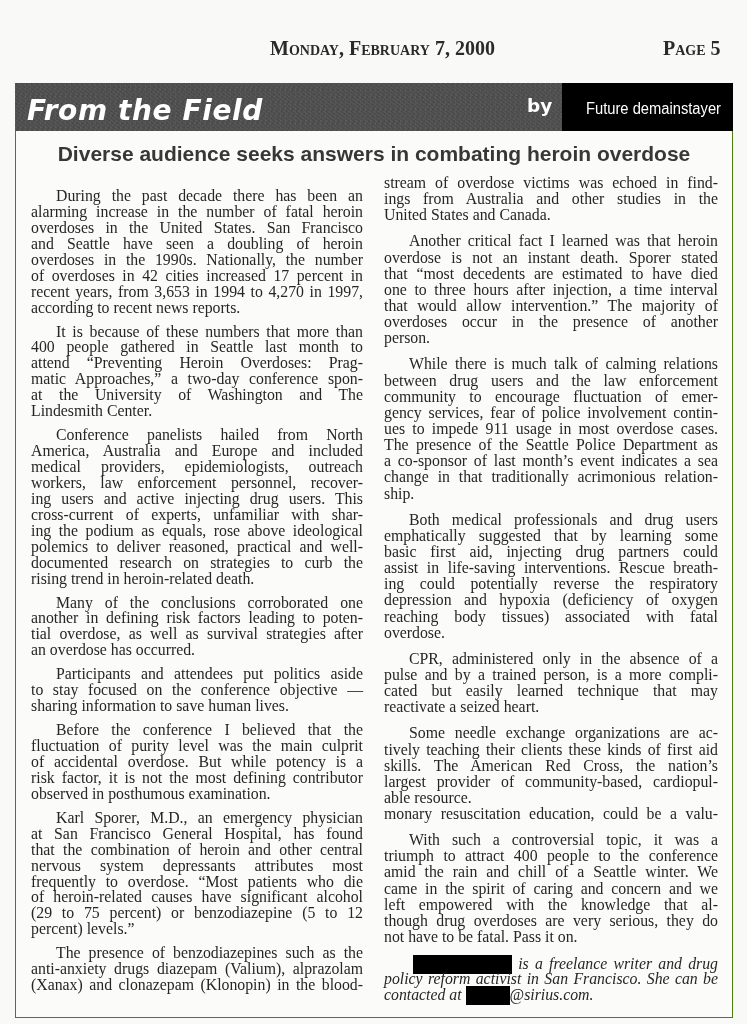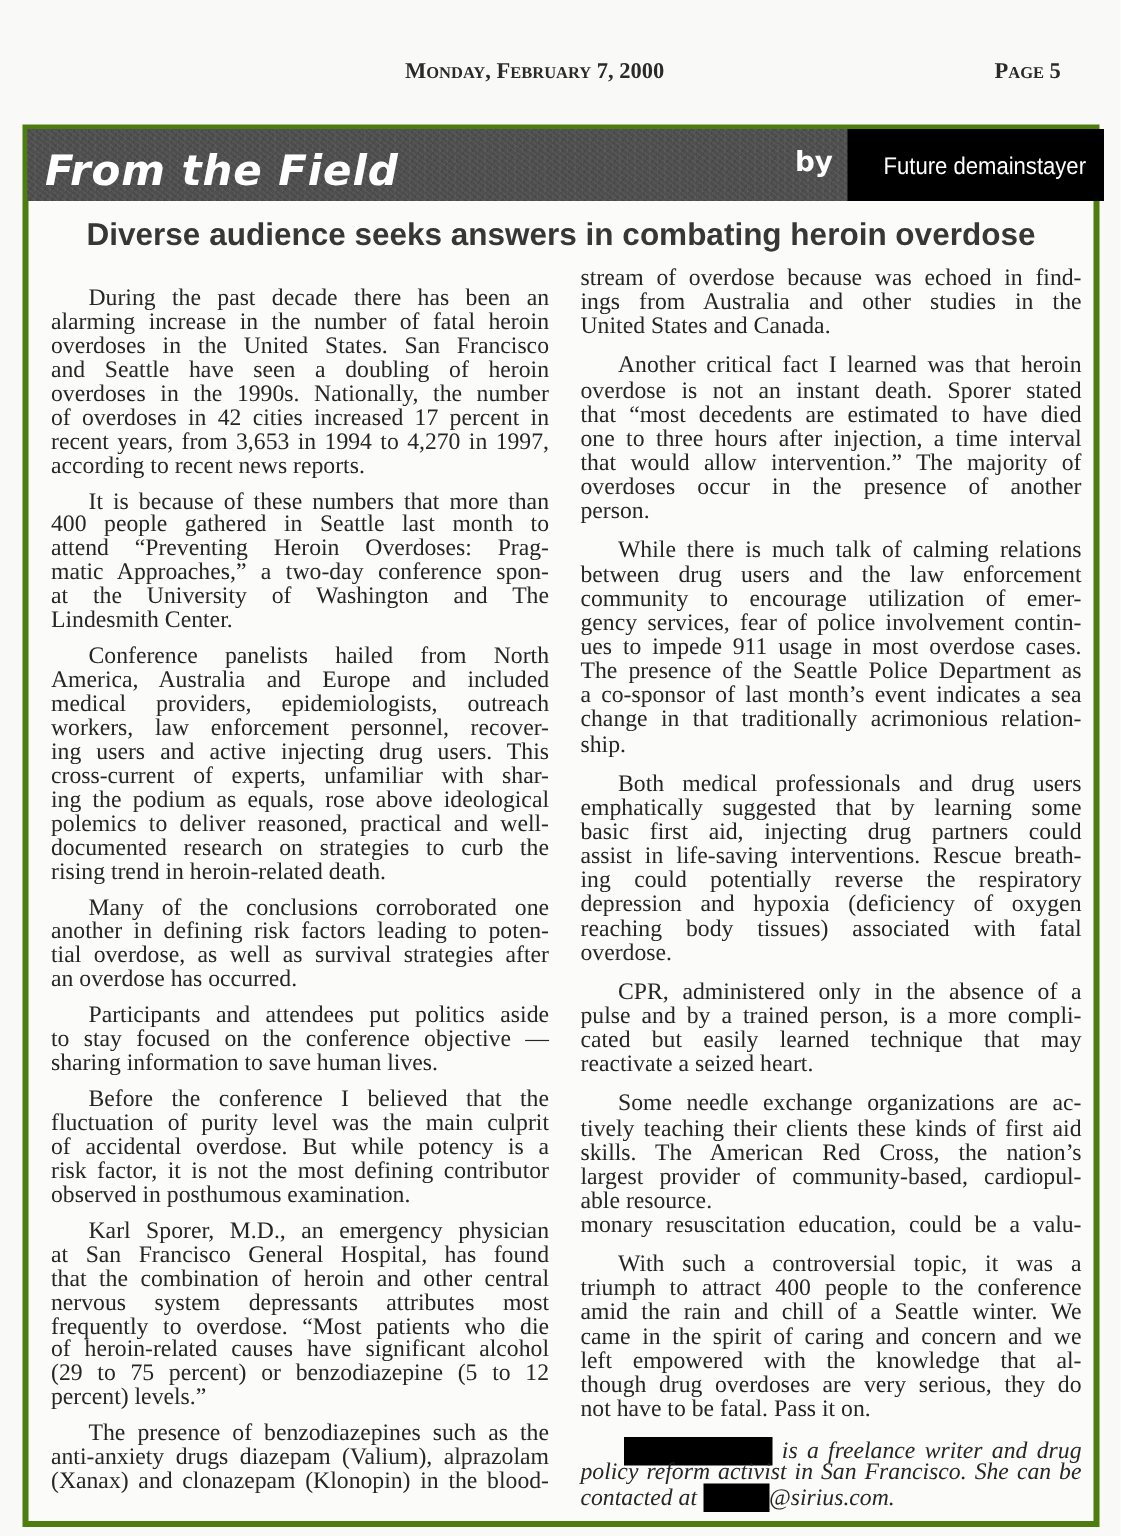--- a/index.html
+++ b/index.html
@@ -4,29 +4,29 @@
 <style>
   html, body { margin: 0; padding: 0; background: #ffffff; }
   .page {
     position: relative; width: 747px; height: 1024px; overflow: hidden;
     background: #f9f9f7; color: #262626;
     font-family: "Liberation Serif", serif;
   }
   .running-date, .running-page {
     position: absolute; top: 38px;
     font-family: "Liberation Serif", serif; font-weight: bold;
-    font-size: 15px; line-height: 20px; font-variant: small-caps;
+    font-size: 20px; line-height: 20px; font-variant: small-caps;
     color: #2a2a2a; white-space: nowrap;
   }
   .running-date { left: 270px; }
   .running-page { left: 663px; }
 
   .article-box {
     position: absolute; left: 15px; top: 83px; width: 718px; height: 935px;
-    box-sizing: border-box; border: 4px solid #4d7c0f; background: #fbfbfa;
+    box-sizing: border-box; border: 1px solid #4d7c0f; background: #fbfbfa;
   }
   .banner {
     position: absolute; left: -1px; top: -1px; width: 718px; height: 48px;
     background-color: #4e4e4e;
     background-image:
       repeating-linear-gradient(37deg, rgba(255,255,255,0.05) 0 1px, transparent 1px 3px),
       repeating-linear-gradient(-53deg, rgba(0,0,0,0.08) 0 1px, transparent 1px 4px),
       repeating-linear-gradient(90deg, rgba(255,255,255,0.03) 0 1px, transparent 1px 5px);
   }
   .section-title {
@@ -157,37 +157,37 @@
       </div>
       <div class="para">
         <div class="ln ind">The presence of benzodiazepines such as the</div>
         <div class="ln">anti-anxiety drugs diazepam (Valium), alprazolam</div>
         <div class="ln">(Xanax) and clonazepam (Klonopin) in the blood-</div>
       </div>
     </div>
 
     <div class="col col-right">
       <div class="para">
-        <div class="ln">stream of overdose because was echoed in find-</div>
+        <div class="ln">stream of overdose victims was echoed in find-</div>
         <div class="ln">ings from Australia and other studies in the</div>
         <div class="ln last">United States and Canada.</div>
       </div>
       <div class="para">
         <div class="ln ind">Another critical fact I learned was that heroin</div>
         <div class="ln">overdose is not an instant death. Sporer stated</div>
         <div class="ln">that “most decedents are estimated to have died</div>
         <div class="ln">one to three hours after injection, a time interval</div>
         <div class="ln">that would allow intervention.” The majority of</div>
         <div class="ln">overdoses occur in the presence of another</div>
         <div class="ln last">person.</div>
       </div>
       <div class="para">
         <div class="ln ind">While there is much talk of calming relations</div>
         <div class="ln">between drug users and the law enforcement</div>
-        <div class="ln">community to encourage utilization of emer-</div>
+        <div class="ln">community to encourage fluctuation of emer-</div>
         <div class="ln">gency services, fear of police involvement contin-</div>
         <div class="ln">ues to impede 911 usage in most overdose cases.</div>
         <div class="ln">The presence of the Seattle Police Department as</div>
         <div class="ln">a co-sponsor of last month’s event indicates a sea</div>
         <div class="ln">change in that traditionally acrimonious relation-</div>
         <div class="ln last">ship.</div>
       </div>
       <div class="para">
         <div class="ln ind">Both medical professionals and drug users</div>
         <div class="ln">emphatically suggested that by learning some</div>

